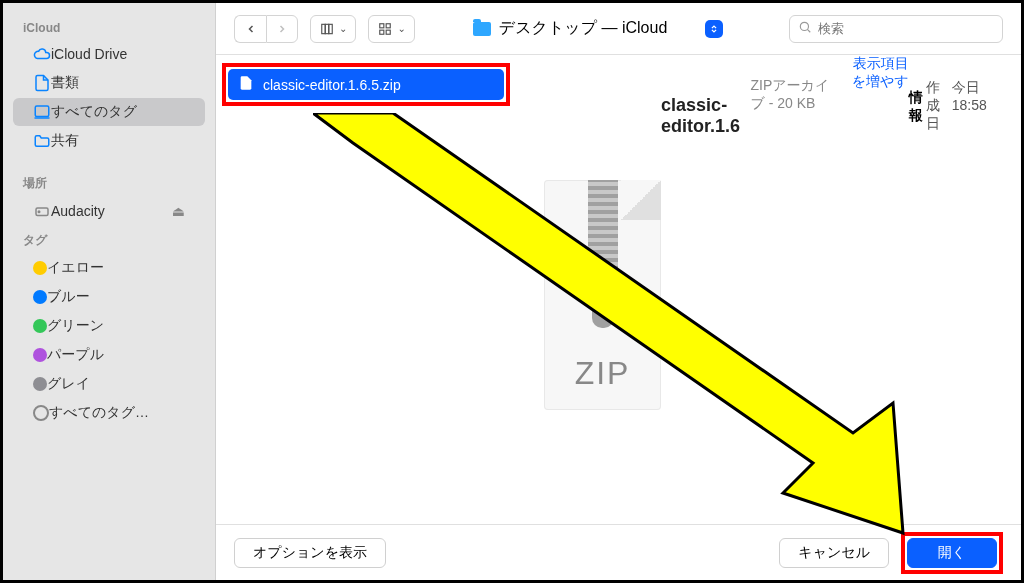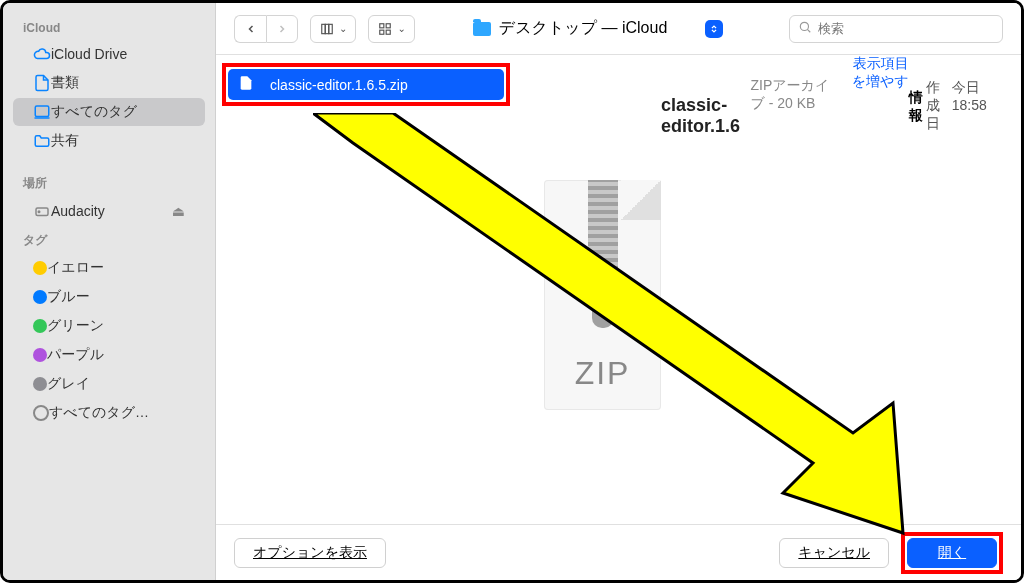--- a/index.html
+++ b/index.html
@@ -1,17 +1,17 @@
 <!DOCTYPE html>
 <html><head>
   <meta charset="utf-8">
   <style>
     * { box-sizing: border-box; margin: 0; padding: 0; }
     body { font-family: -apple-system, "Hiragino Sans", sans-serif; background: #fff; }
-    .window { width: 1024px; height: 583px; border: 3px solid #000; border-radius: 10px; overflow: hidden; display: flex; flex-direction: column; position: relative; }
+    .window { width: 1024px; height: 583px; border: 3px solid #000; border-radius: 0; overflow: hidden; display: flex; flex-direction: column; position: relative; }
     .main { flex: 1; display: flex; overflow: hidden; }
     
     
     .sidebar { width: 212px; background: #e6e6e6; padding: 12px 0; overflow-y: auto; font-size: 14px; }
     .sb-header { color: #888; font-size: 12px; font-weight: 600; padding: 6px 20px 4px; }
     .sb-item { display: flex; align-items: center; padding: 5px 20px; color: #333; cursor: default; border-radius: 6px; margin: 1px 10px; }
     .sb-item.selected { background: #c9c9cb; }
     .sb-icon { width: 18px; height: 18px; display: inline-flex; align-items: center; justify-content: center; color: #0a84ff; }
     .sb-icon.gray { color: #888; }
     .sb-icon svg { width: 18px; height: 18px; }
@@ -31,39 +31,39 @@
     .loc-folder { width: 18px; height: 14px; background: #2ea7ff; border-radius: 2px; position: relative; }
     .loc-folder::before { content: ""; position: absolute; top: -3px; left: 0; width: 8px; height: 3px; background: #2ea7ff; border-radius: 2px 2px 0 0; }
     .loc-chev { width: 18px; height: 18px; background: #0a60ff; border-radius: 5px; display: flex; align-items: center; justify-content: center; color: #fff; font-size: 11px; margin-left: 30px }
     .search { flex: 0 0 190px; height: 28px; border: 1px solid #d4d4d4; border-radius: 6px; display: flex; align-items: center; padding: 0 8px; gap: 6px; color: #999; margin-left: auto; }
     .search input { border: none; outline: none; flex: 1; font-size: 13px; }
     .sp { flex: 1; }
     
     
     .panes { flex: 1; display: flex; overflow: hidden; }
     .file-list { width: 300px; padding: 14px 10px; }
-    .file-row { display: flex; align-items: center; gap: 16px; padding: 4px 10px; border-radius: 5px; font-size: 14px; }
+    .file-row { display: flex; align-items: center; gap: 9px; padding: 4px 10px; border-radius: 5px; font-size: 14px; }
     .file-row.selected { background: #0a60ff; color: #fff; }
     .highlight-box { border: 4px solid #ff0000; padding: 2px; margin: -6px -4px; }
     
     .preview { flex: 1; padding: 20px 28px; display: flex; flex-direction: row; }
     .zip-preview { align-self: center; width: 190px; height: 230px; background: #f7f7f7; border-radius: 4px; position: relative; margin-top: 10px; box-shadow: inset 0 0 0 1px #e8e8e8; }
     .zip-preview::after { content: ""; position: absolute; top: 0; right: 0; width: 40px; height: 40px; background: linear-gradient(135deg, #f7f7f7 50%, #e0e0e0 50%); }
     .zipper { position: absolute; left: 50%; top: 0; transform: translateX(-50%); width: 30px; height: 130px; background: repeating-linear-gradient(0deg, #a0a0a0 0 4px, #c8c8c8 4px 8px); border-radius: 0 0 10px 10px; }
     .zipper::after { content: ""; position: absolute; bottom: -18px; left: 50%; transform: translateX(-50%); width: 22px; height: 26px; background: #a0a0a0; border-radius: 6px 6px 10px 10px; }
     .zip-label { position: absolute; bottom: 18px; width: 100%; text-align: center; font-size: 32px; font-weight: 500; color: #888; letter-spacing: 2px; }
     .meta-name { font-size: 18px; font-weight: 600; margin-top: 20px; color: #222; }
     .meta-sub { font-size: 14px; color: #888; margin-top: 2px; }
     .meta-label { font-size: 14px; font-weight: 600; margin-top: 14px; }
     .meta-row { display: flex; justify-content: space-between; font-size: 14px; color: #555; margin-top: 4px; }
     .meta-more { color: #0a60ff; font-size: 14px; text-align: right; margin-top: -20px; }
     
     
     .footer { height: 56px; border-top: 1px solid #e0e0e0; display: flex; align-items: center; padding: 0 18px; gap: 12px; }
-    .btn { height: 30px; padding: 0 18px; border-radius: 6px; border: 1px solid #d0d0d0; background: #fff; font-size: 14px; display: inline-flex; align-items: center; justify-content: center; text-decoration: underline; }
+    .btn { height: 30px; padding: 0 18px; border-radius: 6px; border: 1px solid #d0d0d0; background: #fff; font-size: 14px; display: inline-flex; align-items: center; justify-content: center; }
     .btn.primary { background: #0a60ff; color: #fff; border-color: #0a60ff; min-width: 90px; font-weight: 500; }
     .open-highlight { border: 4px solid #ff0000; padding: 2px; display: inline-flex; }
     
     
     .arrow { position: absolute; pointer-events: none; z-index: 50; }
   </style>
 </head>
 <body>
 
 <div class="window">

